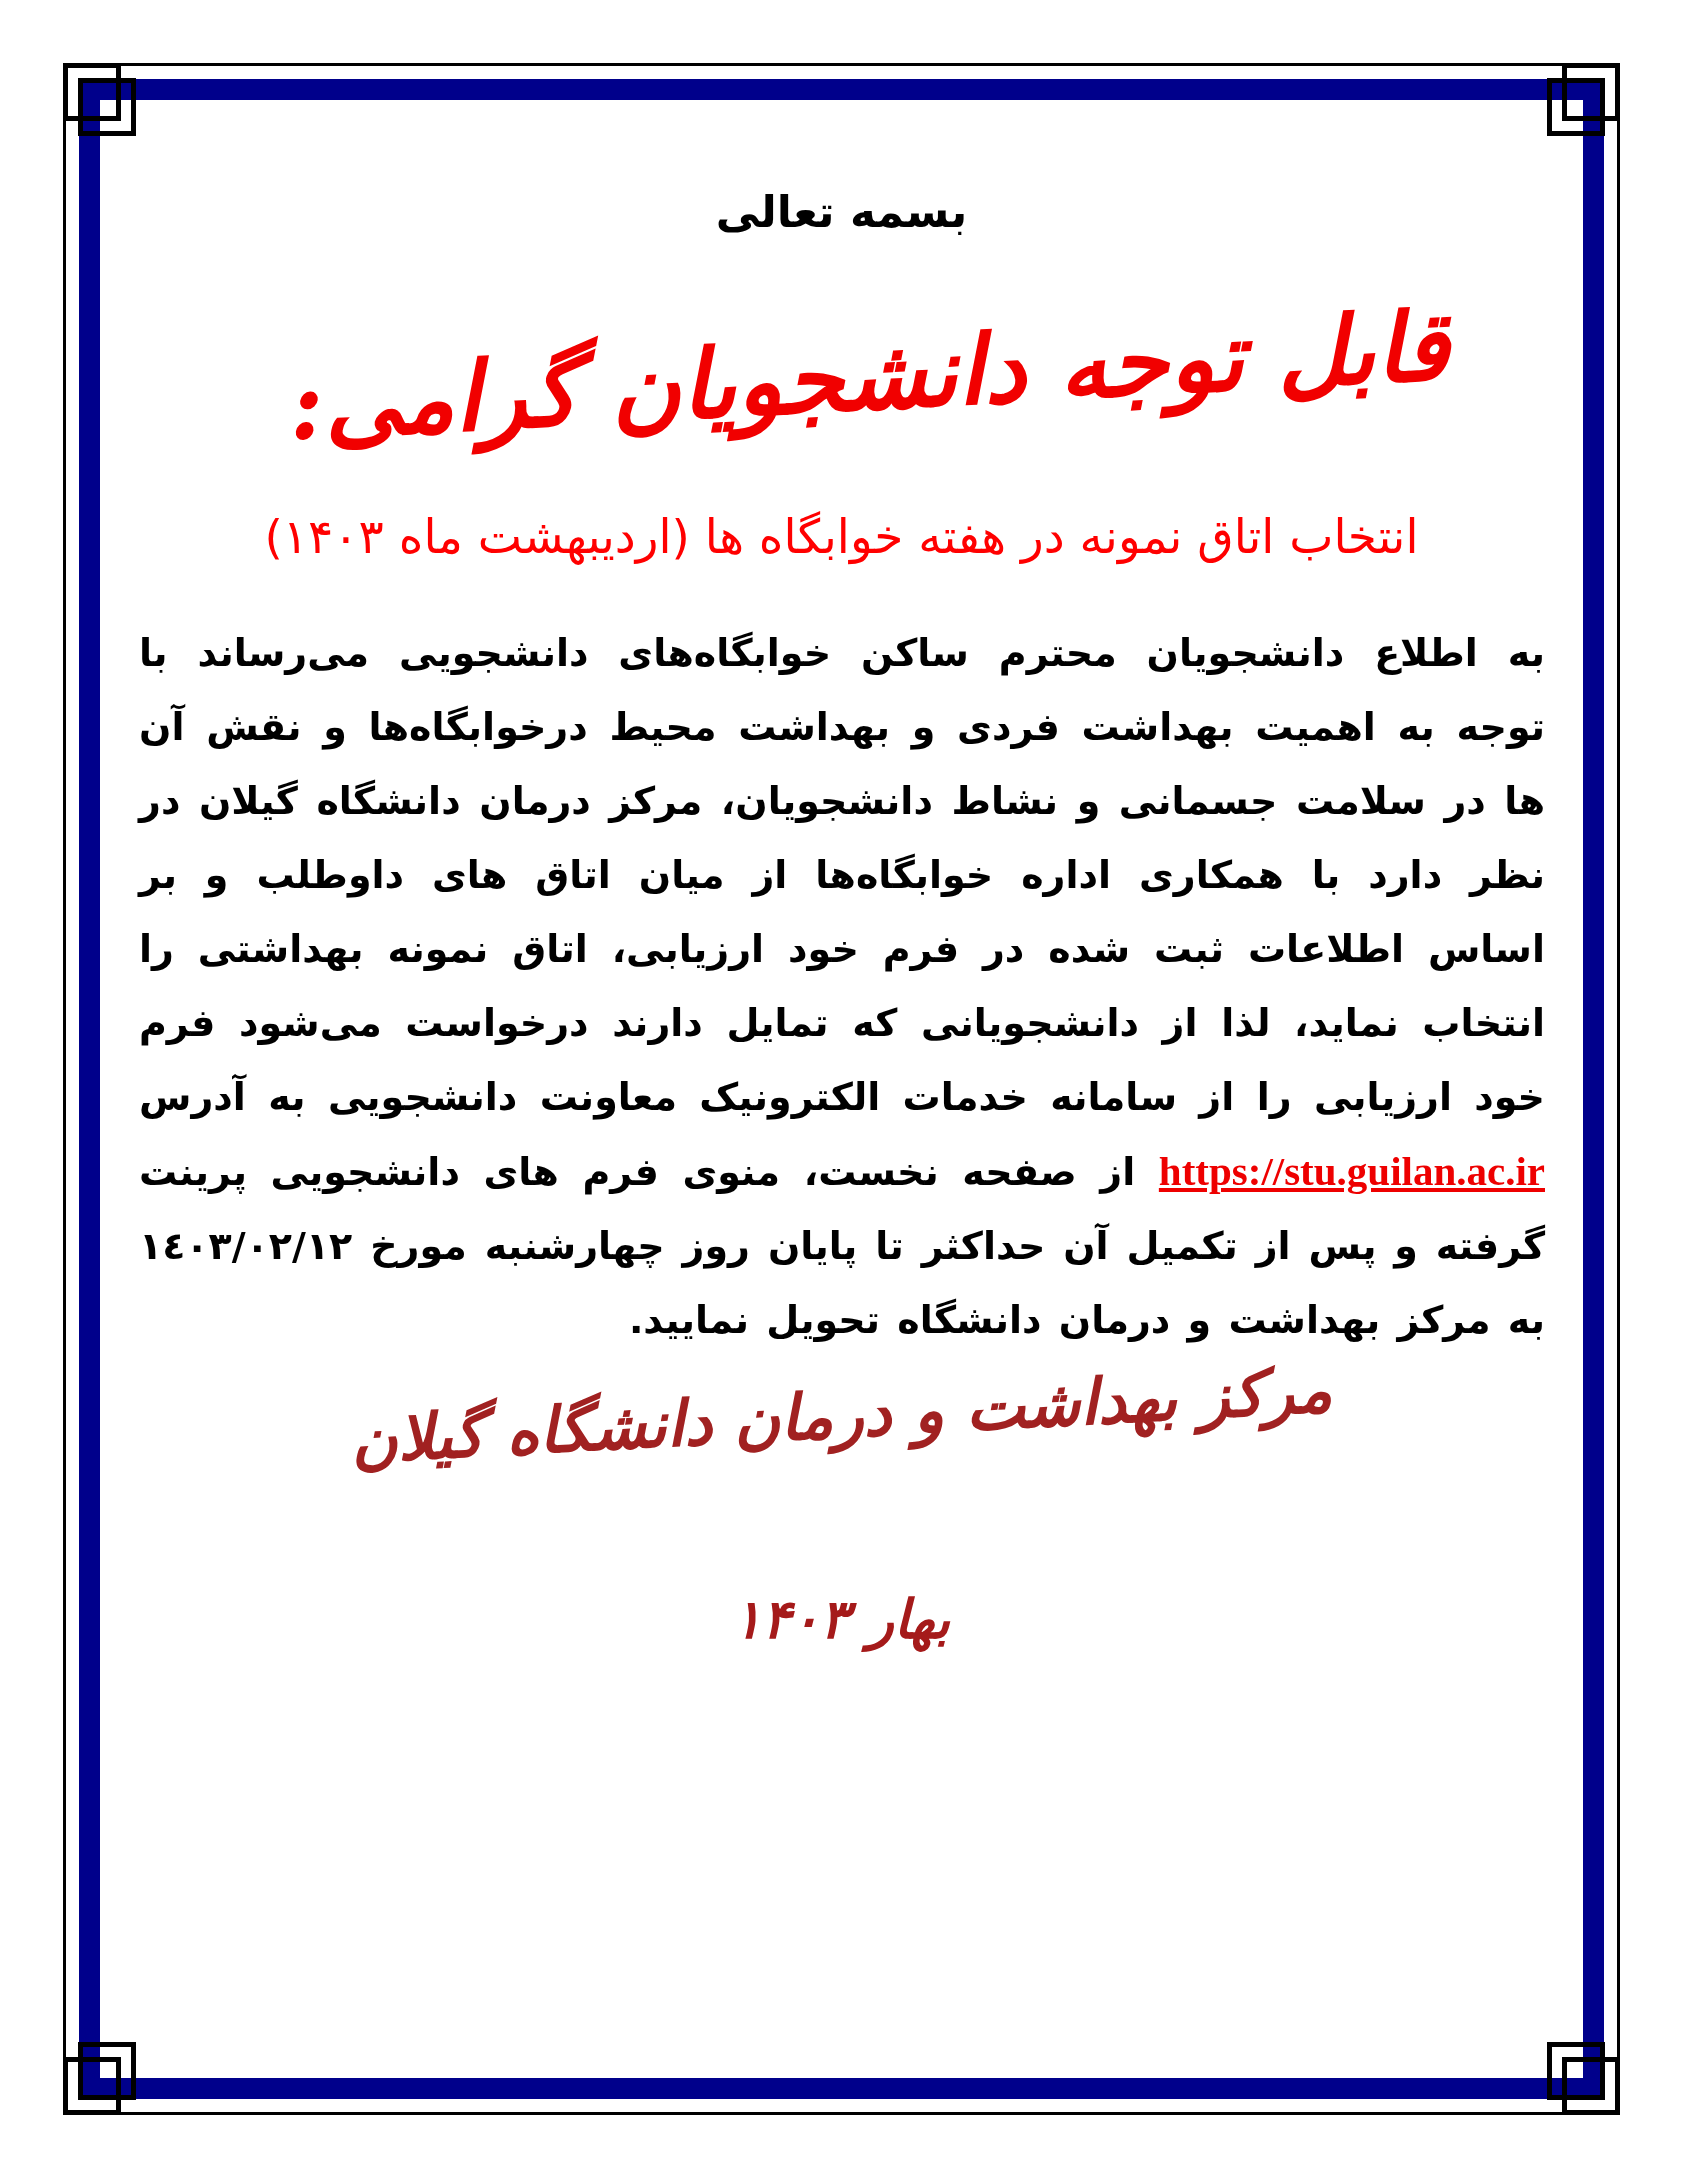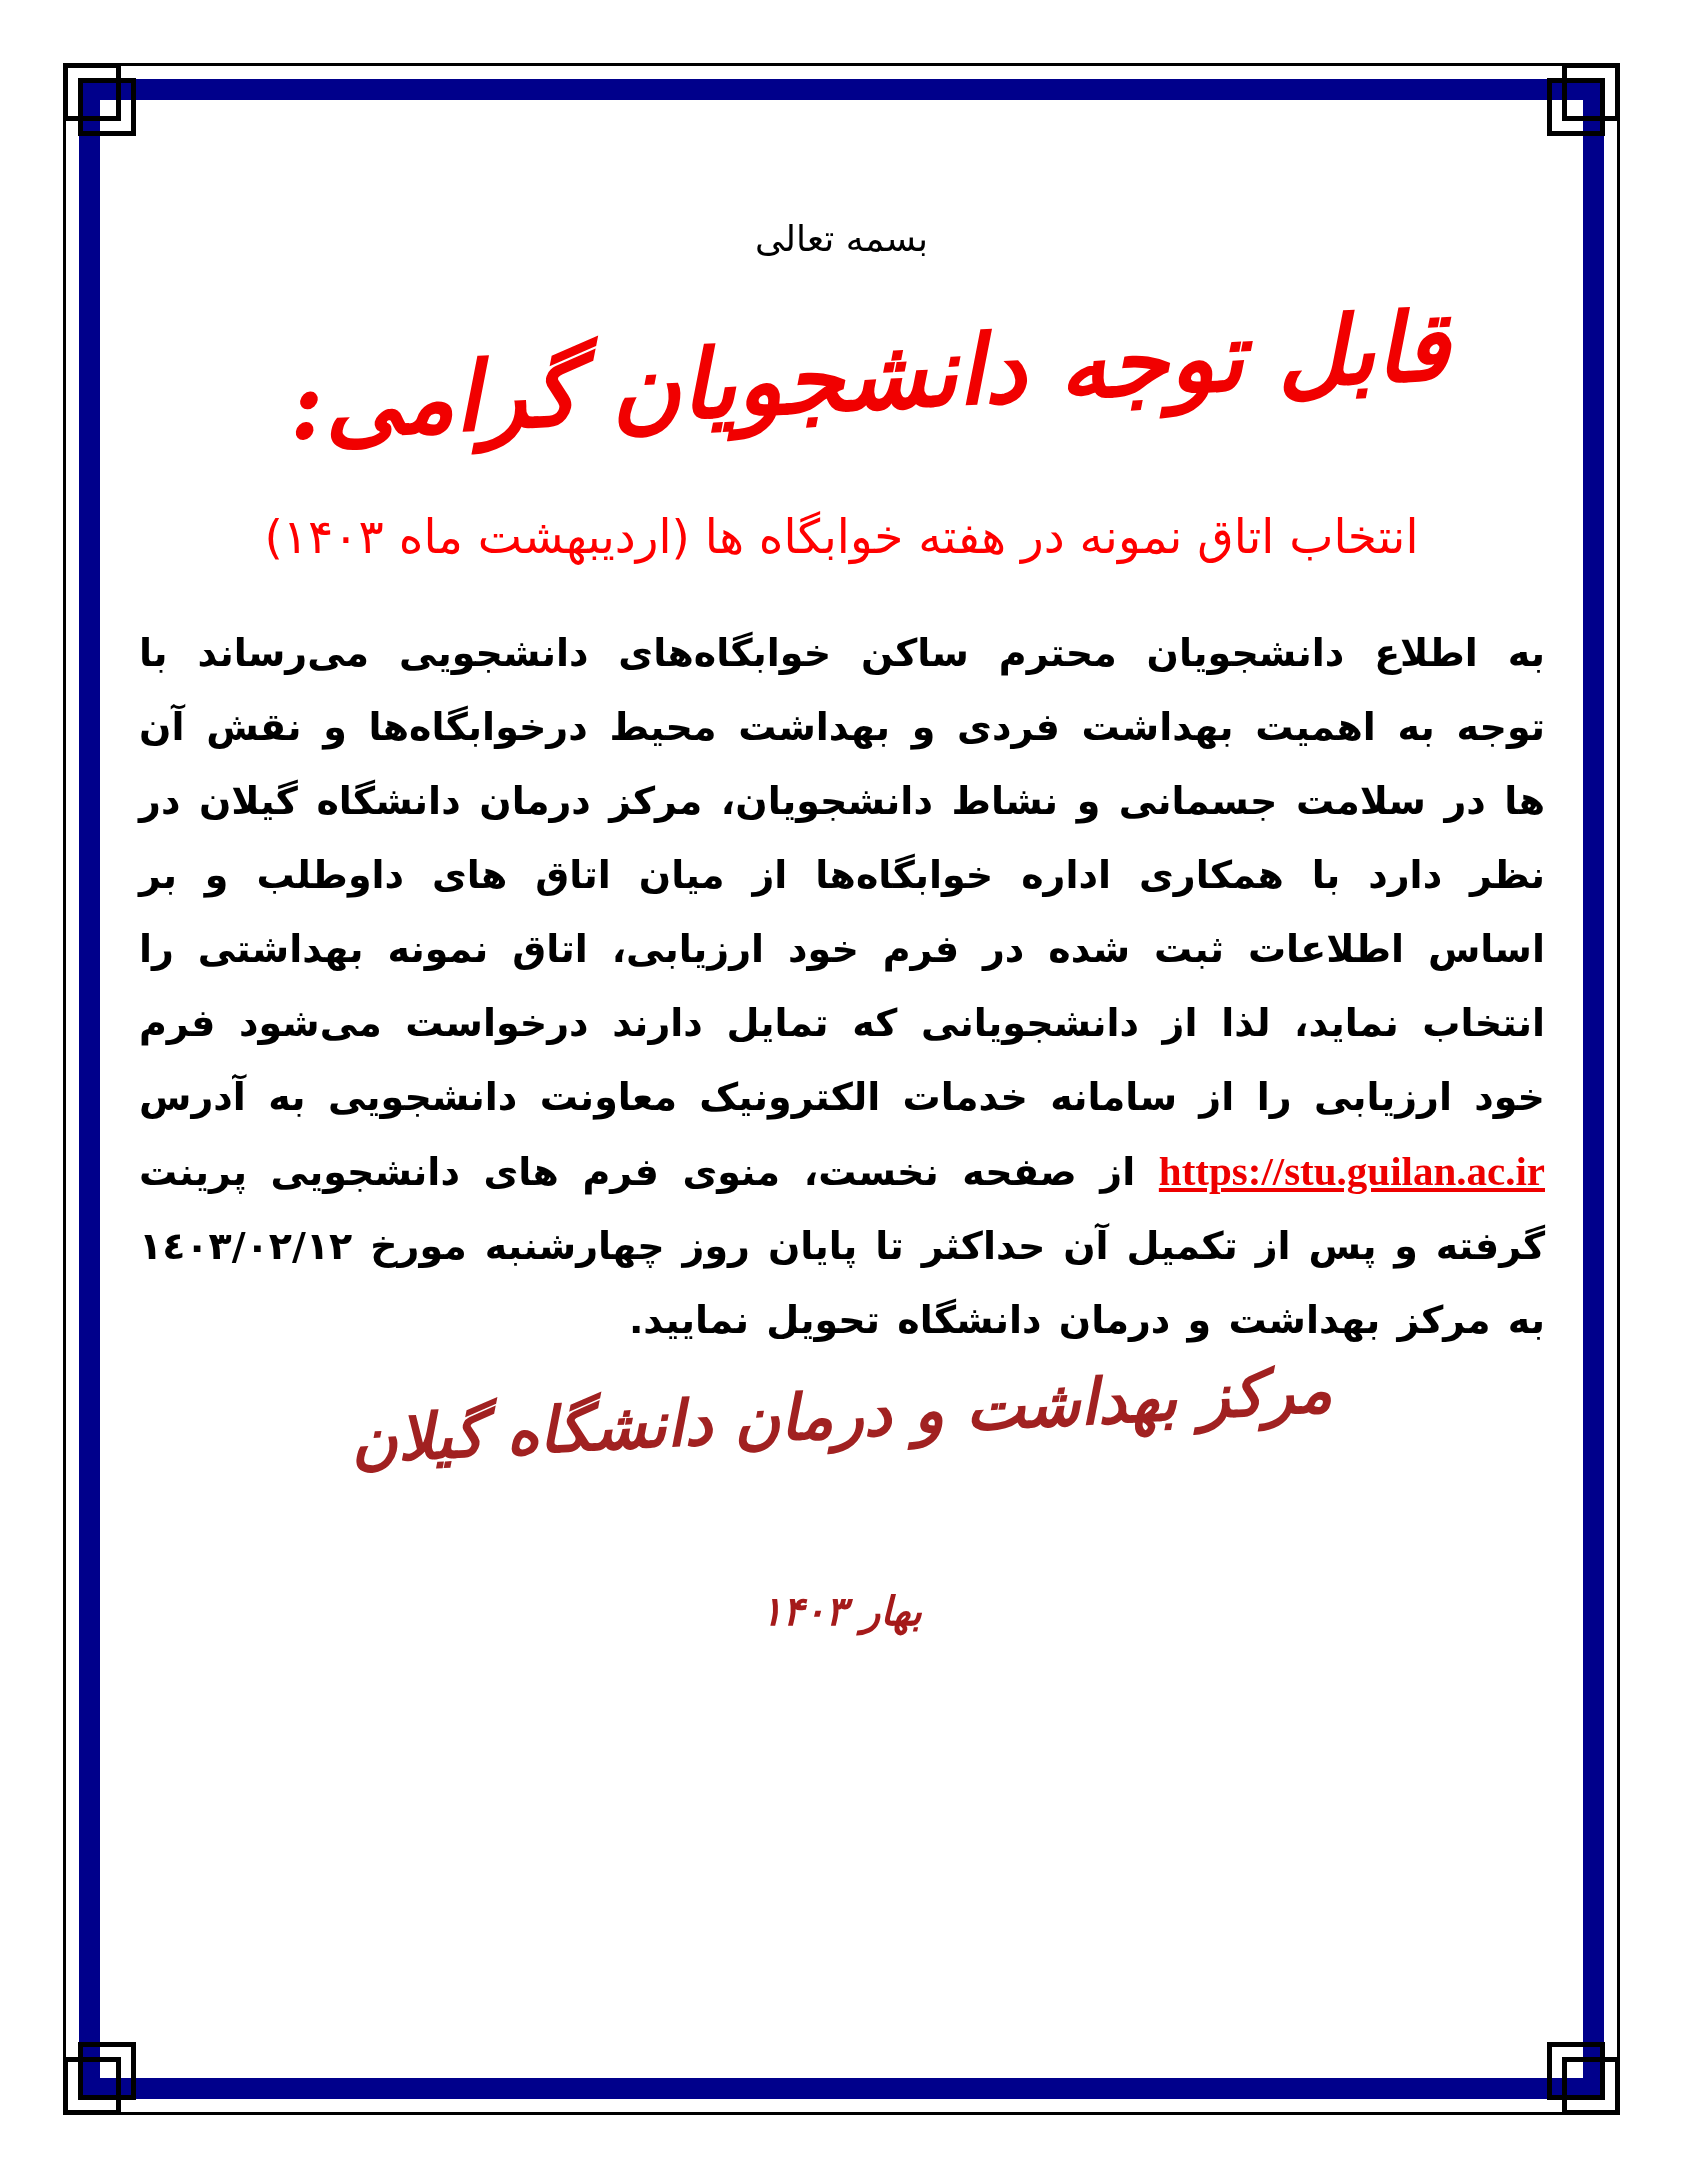--- a/index.html
+++ b/index.html
@@ -32,23 +32,22 @@
   .corner .sqB{left:15px;top:15px;}
   .corner.tl{left:63px;top:63px;}
   .corner.tr{right:63px;top:63px;transform:scaleX(-1);}
   .corner.bl{left:63px;bottom:63px;transform:scaleY(-1);}
   .corner.br{right:63px;bottom:63px;transform:scale(-1,-1);}
 
   
   .bismillah{
     position:absolute;top:186px;left:0;width:100%;
     text-align:center;
-    font-size:36px;font-weight:normal;color:#000000;
+    font-size:44px;font-weight:bold;color:#000000;
     letter-spacing:1px;
-    margin-top:32px;
   }
   .salutation{
     position:absolute;top:292px;right:233px;
     direction:rtl;
     font-family:"DejaVu Serif",serif;
     font-style:italic;font-weight:bold;
     font-size:95px;line-height:168px;
     color:#F10000;
     transform:rotate(-3deg);
     white-space:nowrap;
@@ -82,21 +81,21 @@
     font-style:italic;font-weight:bold;
     font-size:63px;color:#A12121;
     transform:rotate(-3deg);
     white-space:nowrap;
   }
   .season-date{
     position:absolute;top:1587px;left:0;width:100%;
     text-align:center;direction:rtl;
     font-family:"DejaVu Serif",serif;
     font-style:italic;font-weight:bold;
-    font-size:40px;color:#A51A1A;
+    font-size:54px;color:#A51A1A;
     white-space:nowrap;
   }
 </style>
 </head>
 <body>
 
 <div class="sheet">
 
   <div class="thin-frame"></div>
   <div class="navy-frame"></div>

